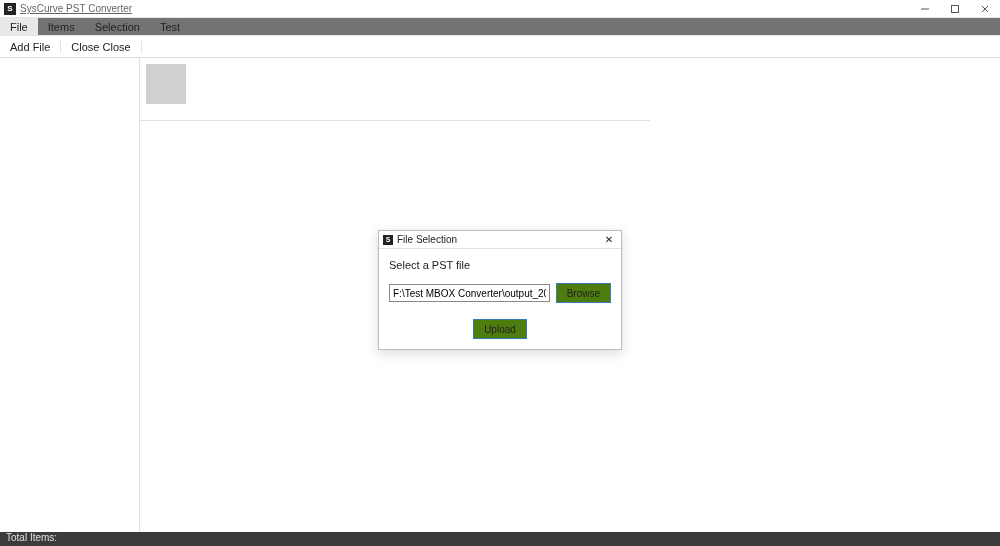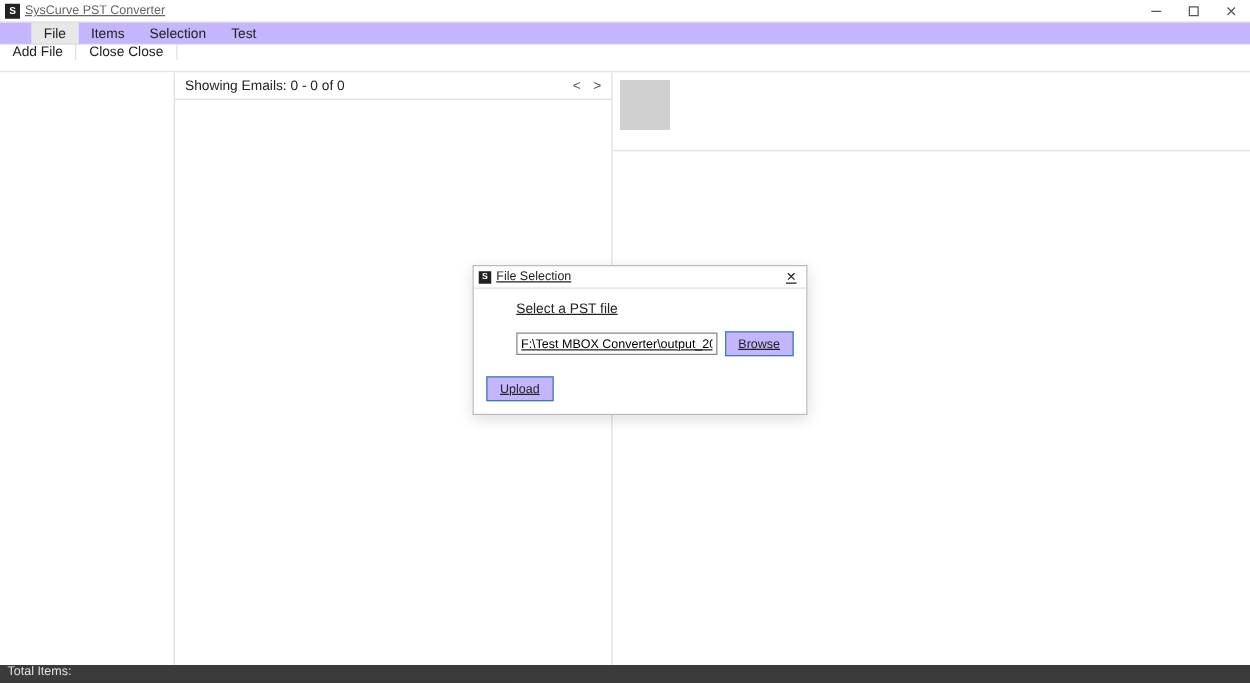--- a/index.html
+++ b/index.html
@@ -3,45 +3,45 @@
 <meta charset="utf-8">
 <style>
   * { box-sizing: border-box; margin: 0; padding: 0; }
   html, body { width: 1000px; height: 546px; font-family: "Segoe UI", Tahoma, sans-serif; font-size: 11px; color: #222; background: #fff; overflow: hidden; }
   .titlebar { height: 18px; display: flex; align-items: center; padding-left: 4px; background: #fff; border-bottom: 1px solid #e5e5e5; }
   .titlebar .app-icon { width: 12px; height: 12px; background: #222; display: inline-flex; align-items: center; justify-content: center; color: #fff; font-size: 8px; font-weight: bold; margin-right: 4px; }
   .titlebar .title { color: #666; font-size: 10px; text-decoration: underline; }
   .window-controls { margin-left: auto; display: flex; }
   .window-controls .ctrl { width: 30px; height: 18px; display: flex; align-items: center; justify-content: center; color: #555; }
   .window-controls svg { width: 10px; height: 10px; }
-  .menubar { height: 18px; display: flex; align-items: stretch; border-bottom: 1px solid #e5e5e5; background: #c4b5fd; padding-left: 25px; }
+  .menubar { height: 18px; display: flex; align-items: stretch; border-bottom: 1px solid #e5e5e5; background: #737373; }
   .menubar .menu-item { padding: 0 10px; display: flex; align-items: center; font-size: 11px; }
   .menubar .menu-item.active { background: #e8e8e8; }
-  .toolbar { height: 22px; border-bottom: 1px solid #dcdcdc; display: flex; align-items: flex-start; background: #fff; }
+  .toolbar { height: 22px; border-bottom: 1px solid #dcdcdc; display: flex; align-items: center; background: #fff; }
   .toolbar .tool-item { padding: 0 10px; display: flex; align-items: center; font-size: 11px; border-right: 1px solid #e0e0e0; }
   .main { display: flex; height: calc(546px - 18px - 18px - 22px - 14px); background: #fff; }
   .left-pane { width: 140px; border-right: 1px solid #e0e0e0; background: #fff; }
   .mid-pane { flex: 1; border-right: 1px solid #e0e0e0; display: flex; flex-direction: column; }
   .mid-header { height: 22px; display: flex; align-items: center; padding: 0 8px; border-bottom: 1px solid #e0e0e0; font-size: 11px; }
   .mid-header .pager { margin-left: auto; display: flex; gap: 10px; color: #555; }
   .right-pane { width: 510px; display: flex; flex-direction: column; }
   .preview-box { margin: 6px; width: 40px; height: 40px; background: #d0d0d0; }
   .right-divider { margin-top: 10px; border-bottom: 1px solid #e0e0e0; }
   .statusbar { position: fixed; bottom: 0; left: 0; right: 0; height: 14px; background: #3b3b3b; color: #e0e0e0; font-size: 10px; display: flex; align-items: flex-start; padding-left: 6px; }
   
-  .dialog-wrap { position: fixed; left: 378px; top: 212px; width: 268px; background: #fff; border: 1px solid #bdbdbd; box-shadow: 0 3px 12px rgba(0,0,0,0.15); text-decoration: underline; }
+  .dialog-wrap { position: fixed; left: 378px; top: 230px; width: 244px; background: #fff; border: 1px solid #bdbdbd; box-shadow: 0 3px 12px rgba(0,0,0,0.15); }
   .dialog-title { height: 18px; display: flex; align-items: center; padding: 0 4px; font-size: 10px; border-bottom: 1px solid #e0e0e0; }
   .dialog-title .app-icon { width: 10px; height: 10px; background: #222; display: inline-flex; align-items: center; justify-content: center; color: #fff; font-size: 7px; font-weight: bold; margin-right: 4px; }
   .dialog-title .close { margin-left: auto; width: 16px; text-align: center; }
-  .dialog-body { padding: 10px 10px 8px 10px; margin-left: 24px; }
+  .dialog-body { padding: 10px 10px 8px 10px; }
   .dialog-body .prompt { font-size: 11px; margin-bottom: 12px; }
   .field-row { display: flex; gap: 6px; align-items: center; }
   .path-input { flex: 1; height: 18px; border: 1px solid #888; font-size: 10px; padding: 0 3px; overflow: hidden; white-space: nowrap; text-overflow: clip; font-family: inherit; }
-  .btn { height: 20px; padding: 4px 10px; font-size: 10px; background: #c4b5fd; border: 1px solid #3a7bb8; cursor: default; display: inline-flex; align-items: center; justify-content: center; }
-  .dialog-footer { padding: 8px 10px 10px 10px; display: flex; justify-content: flex-start; border-top: none; }
+  .btn { height: 20px; padding: 4px 10px; font-size: 10px; background: #4d7c0f; border: 1px solid #3a7bb8; cursor: default; display: inline-flex; align-items: center; justify-content: center; }
+  .dialog-footer { padding: 8px 10px 10px 10px; display: flex; justify-content: center; border-top: none; }
 </style>
 </head>
 <body>
 
 <div class="titlebar">
   <span class="app-icon">S</span>
   <span class="title">SysCurve PST Converter</span>
   <div class="window-controls">
     <div class="ctrl">
       <svg viewBox="0 0 10 10">
@@ -69,29 +69,20 @@
   <div class="menu-item">Test</div>
 </div>
 
 <div class="toolbar">
   <div class="tool-item">Add File</div>
   <div class="tool-item">Close Close</div>
 </div>
 
 <div class="main">
   <div class="left-pane"></div>
-  <div class="mid-pane">
-    <div class="mid-header">
-      <span>Showing Emails: 0 - 0 of 0</span>
-      <div class="pager">
-        <span>&lt;</span>
-        <span>&gt;</span>
-      </div>
-    </div>
-  </div>
   <div class="right-pane">
     <div class="preview-box"></div>
     <div class="right-divider"></div>
   </div>
 </div>
 
 <div class="statusbar">
   <span>Total Items:</span>
 </div>
 

